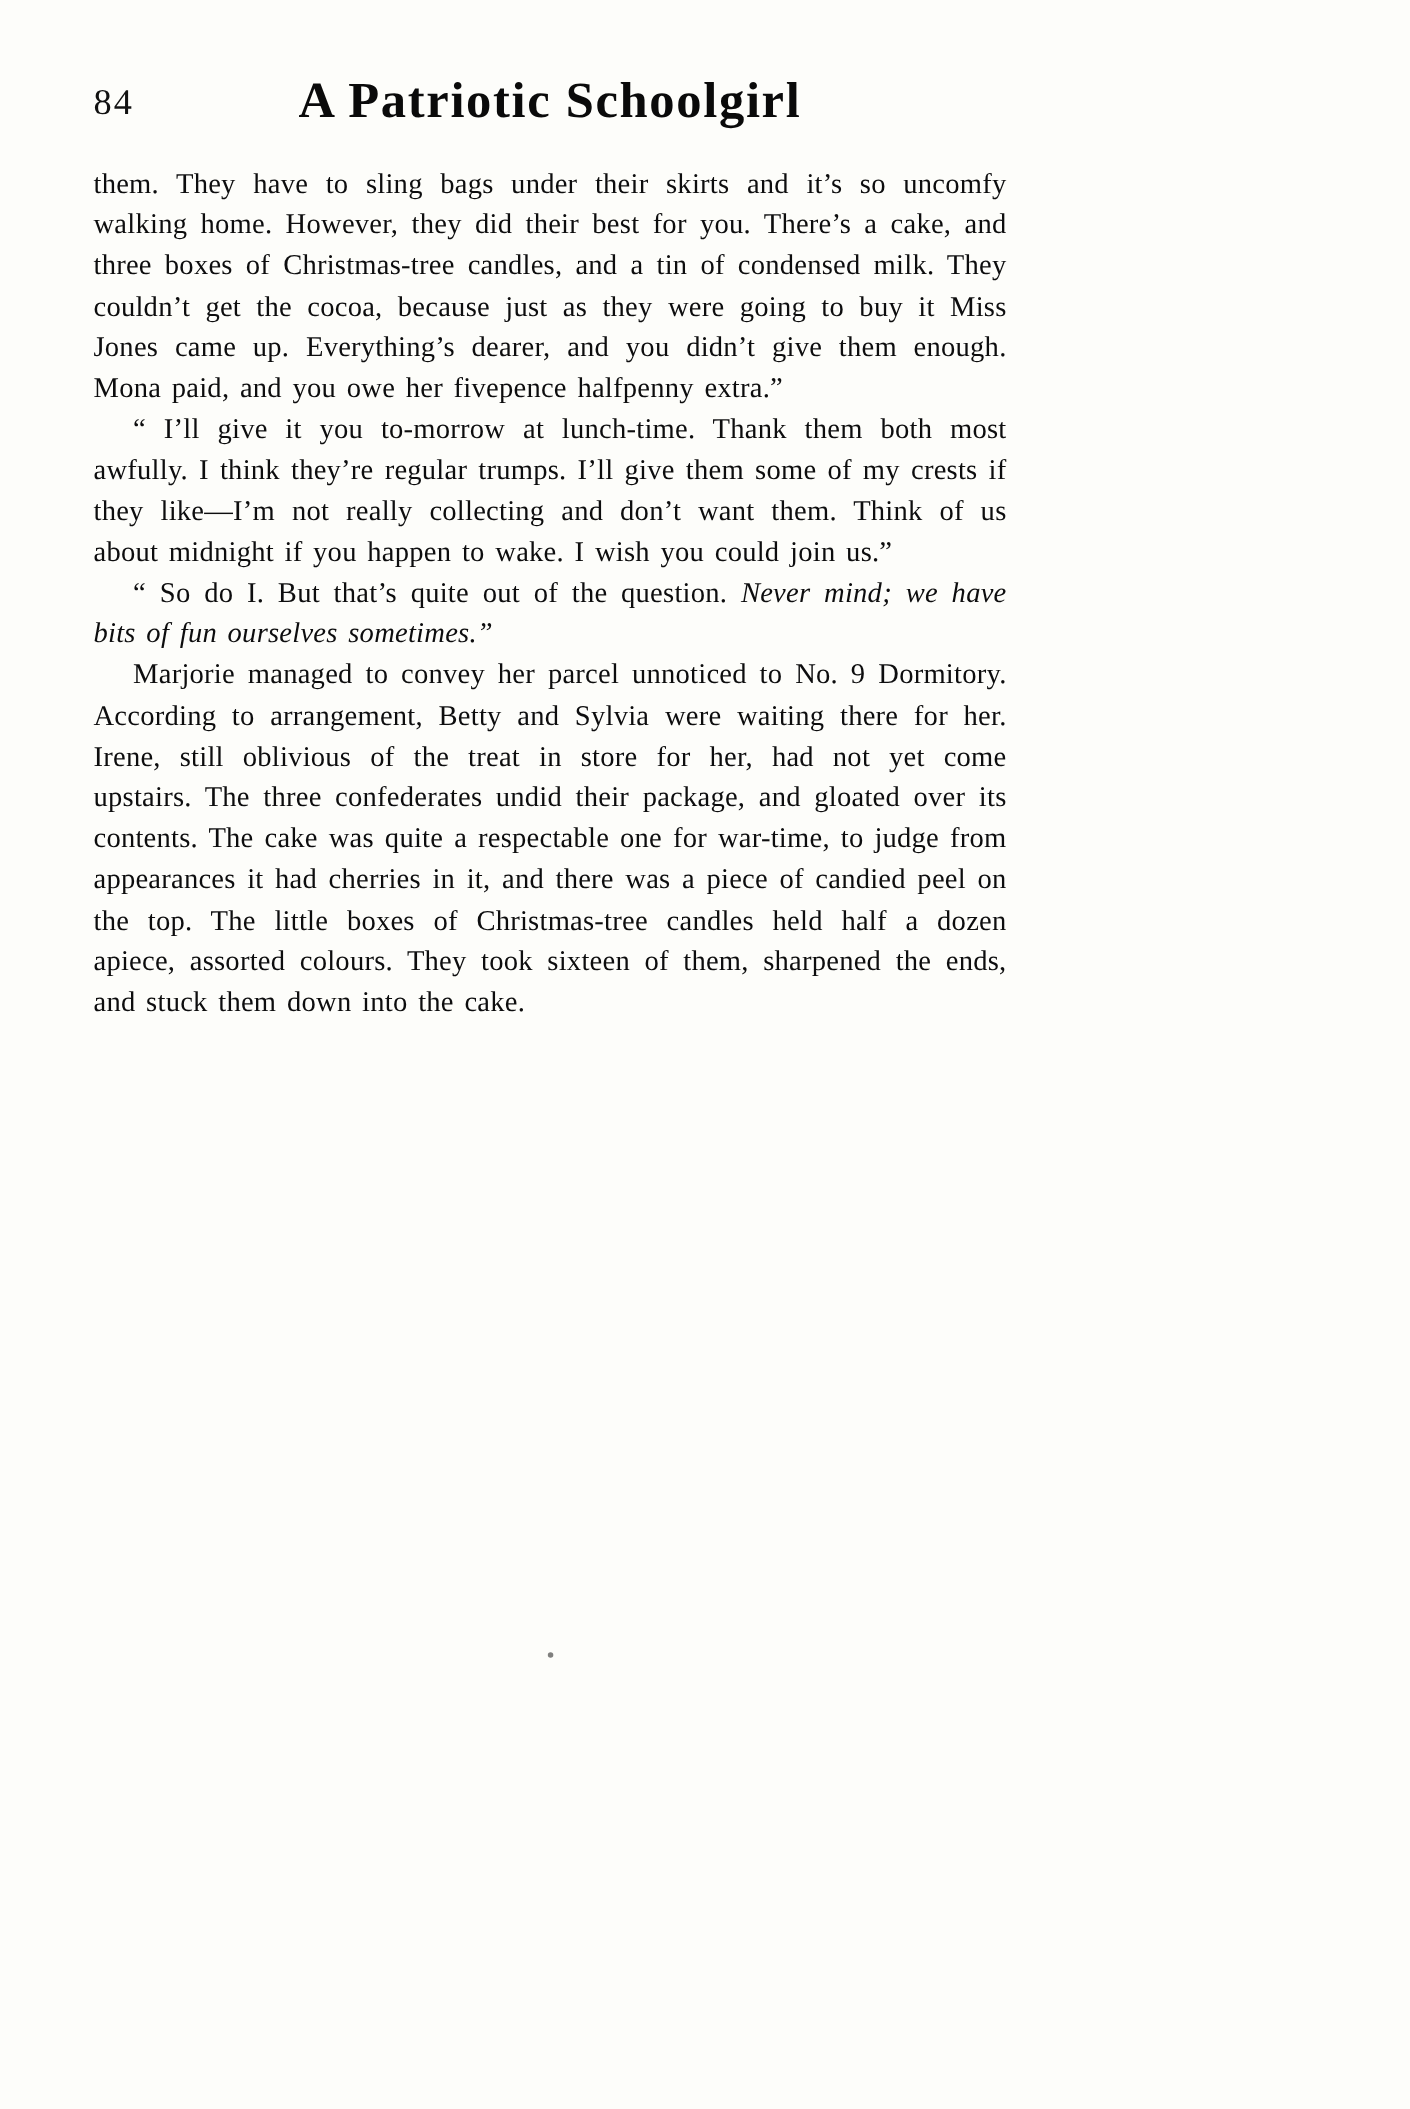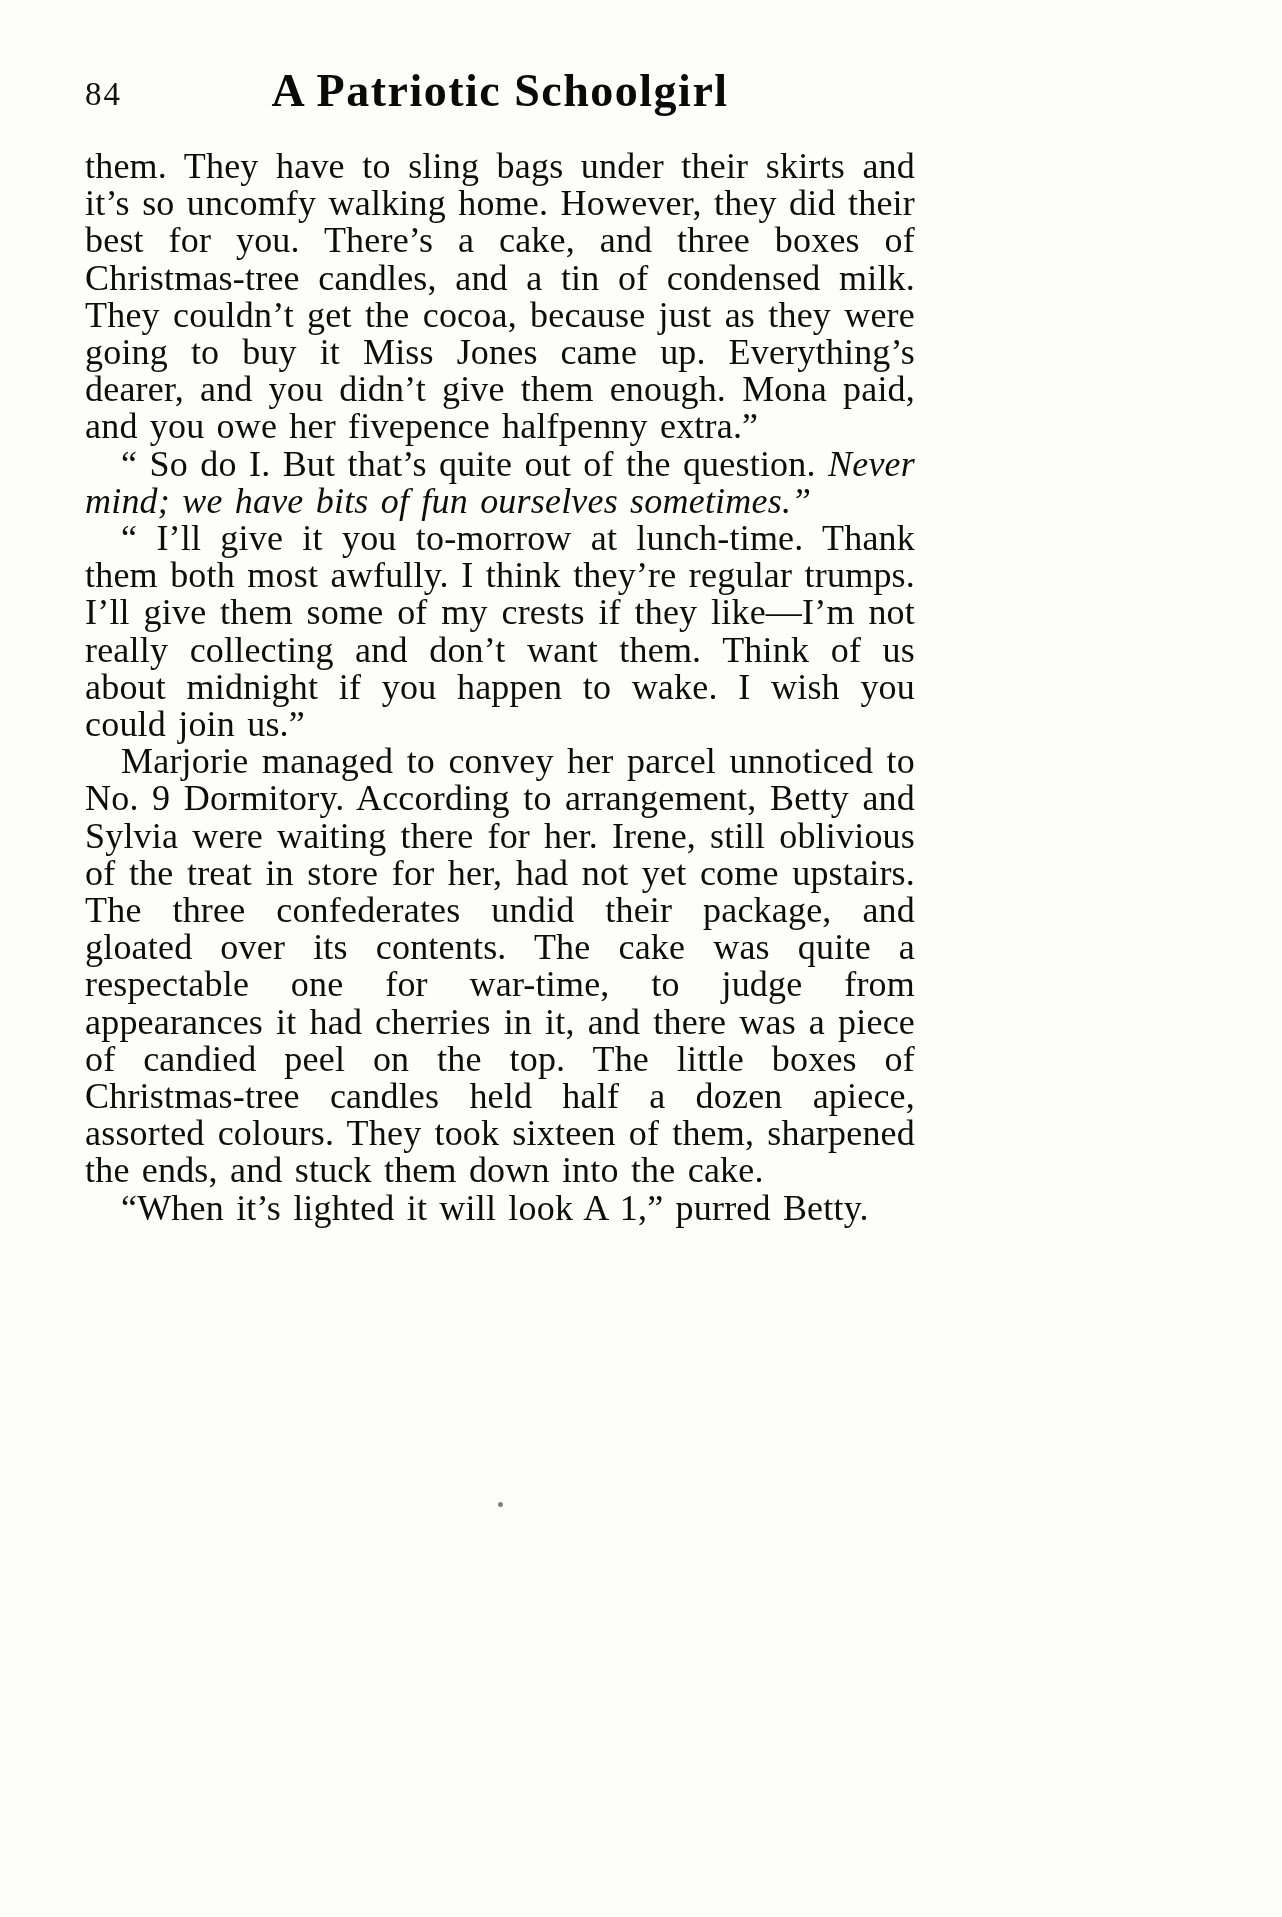--- a/index.html
+++ b/index.html
@@ -38,21 +38,21 @@
     font-weight: 700;
     letter-spacing: 1.5px;
     color: #0a0a0a;
     white-space: nowrap;
   }
   .page-body {
     position: absolute;
     top: 148px;
     left: 85px;
     width: 830px;
-    font-size: 36px;
+    font-size: 26px;
     line-height: 37.2px;
     text-align: justify;
     letter-spacing: 0.2px;
     word-spacing: 3px;
     color: #0d0d0e;
   }
   .page-body p { margin: 0; }
   .page-body p.indent { text-indent: 36px; }
   .italic { font-style: italic; }
   
@@ -75,28 +75,25 @@
   <div class="page-header">
     <span class="page-number">84</span>
     <div class="page-title">A Patriotic Schoolgirl</div>
   </div>
 
   <div class="page-body">
     <p>
       <span>them.  They have to sling bags under their skirts and it’s so uncomfy walking home.  However, they did their best for you.  There’s a cake, and three boxes of Christmas-tree candles, and a tin of condensed milk.  They couldn’t get the cocoa, because just as they were going to buy it Miss Jones came up.  Everything’s dearer, and you didn’t give them enough.  Mona paid, and you owe her fivepence halfpenny extra.”</span><span class="italic"></span>
     </p>
     <p class="indent">
+      <span>“ I’ll give it you to-morrow at lunch-time. Thank them both most awfully.  I think they’re regular trumps.  I’ll give them some of my crests if they like—I’m not really collecting and don’t want them.  Think of us about midnight if you happen to wake.  I wish you could join us.”</span><span class="italic"></span>
+    </p>
+    <p class="indent">
       <span>“ So do I.  But that’s quite out of the question. </span><span class="italic">Never mind; we have bits of fun ourselves sometimes.”</span>
     </p>
     <p class="indent">
-      <span>“ I’ll give it you to-morrow at lunch-time. Thank them both most awfully.  I think they’re regular trumps.  I’ll give them some of my crests if they like—I’m not really collecting and don’t want them.  Think of us about midnight if you happen to wake.  I wish you could join us.”</span><span class="italic"></span>
-    </p>
-    <p class="indent">
       <span>Marjorie managed to convey her parcel unnoticed to No. 9 Dormitory.  According to arrangement, Betty and Sylvia were waiting there for her.  Irene, still oblivious of the treat in store for her, had not yet come upstairs.  The three confederates undid their package, and gloated over its contents.  The cake was quite a respectable one for war-time, to judge from appearances it had cherries in it, and there was a piece of candied peel on the top.  The little boxes of Christmas-tree candles held half a dozen apiece, assorted colours.  They took sixteen of them, sharpened the ends, and stuck them down into the cake.</span><span class="italic"></span>
-    </p>
-    <p class="indent">
-      <span>“When it’s lighted it will look A 1,” purred Betty.</span><span class="italic"></span>
     </p>
   </div>
 
   <div class="scan-dot"></div>
 
 </div>
 
 </body></html>

